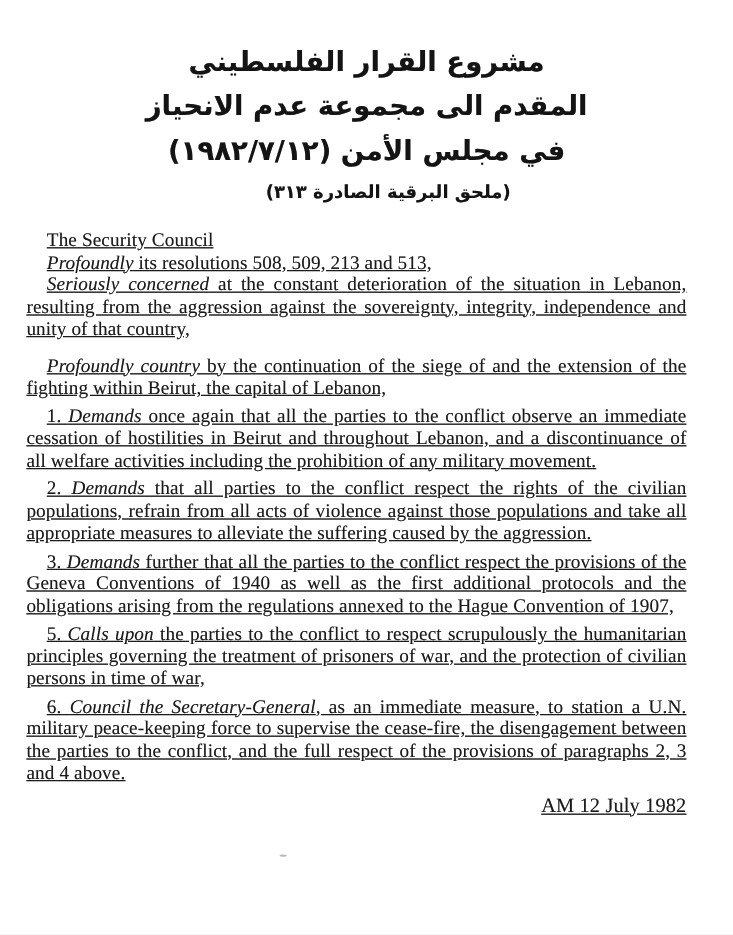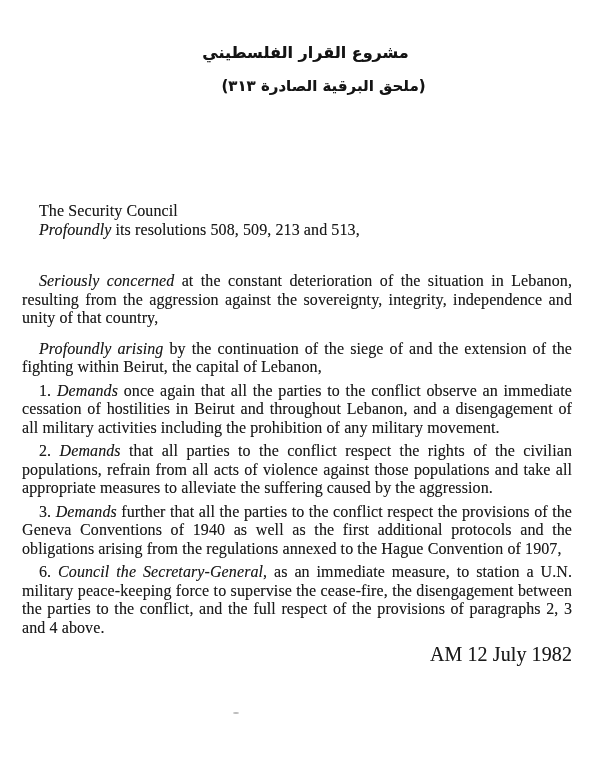--- a/index.html
+++ b/index.html
@@ -18,90 +18,94 @@
   
   .ar-header {
     direction: rtl;
     text-align: center;
     padding-top: 34px;
     font-family: "DejaVu Sans", sans-serif;
     font-weight: 700;
     color: #141414;
   }
   .ar-line-lg {
-    font-size: 16px;
+    font-size: 23px;
     line-height: 37px;
   }
   .ar-line-sm {
     font-size: 15px;
     line-height: 30px;
     position: relative;
     left: 18px; 
   }
   
   .body-text {
     position: absolute;
-    top: 202px;
+    top: 192px;
     left: 22px;
     width: 550px;
     font-size: 16px;
     line-height: 18.5px;
     text-align: justify;
     letter-spacing: 0.1px;
+    text-decoration: underline;
   }
   .para { margin: 0; text-indent: 17px; }
   .gap-sm { margin-bottom: 5px; }
-  .gap-lg { margin-bottom: 12px; margin-top: 33px; }
+  .gap-lg { margin-bottom: 12px; }
   .lead { font-style: italic; }
   
   .date-line {
     margin-top: 8px;
     text-align: right;
     text-indent: 0;
-    font-size: 20px;
+    font-size: 17px;
   }
   
   .speck {
     position: absolute;
     left: 233px;
     top: 712px;
     width: 6px;
     height: 2px;
     border-radius: 50%;
     background: #8a8a8a;
     opacity: 0.6;
   }
 </style>
 </head>
 <body>
 
 <div class="page">
 
   <div class="ar-header">
     <div class="ar-line-lg">مشروع القرار الفلسطيني</div>
+    <div class="ar-line-lg">المقدم الى مجموعة عدم الانحياز</div>
+    <div class="ar-line-lg">في مجلس الأمن (١٩٨٢/٧/١٢)</div>
     <div class="ar-line-sm">(ملحق البرقية الصادرة ٣١٣)</div>
   </div>
 
   <div class="body-text">
 
     <p class="para"><span></span><span class="lead"></span><span>The Security Council</span></p>
 
     <p class="para"><span></span><span class="lead">Profoundly</span><span> its resolutions 508, 509, 213 and 513,</span></p>
 
     <p class="para gap-lg"><span></span><span class="lead">Seriously concerned</span><span> at the constant deterioration of the situation in Lebanon, resulting from the aggression against the sovereignty, integrity, independence and unity of that country,</span></p>
 
-    <p class="para gap-sm"><span></span><span class="lead">Profoundly arising</span><span> by the continuation of the siege of and the extension of the fighting within Beirut, the capital of Lebanon,</span></p>
+    <p class="para gap-sm"><span></span><span class="lead">Profoundly country</span><span> by the continuation of the siege of and the extension of the fighting within Beirut, the capital of Lebanon,</span></p>
 
-    <p class="para gap-sm"><span>1. </span><span class="lead">Demands</span><span> once again that all the parties to the conflict observe an immediate cessation of hostilities in Beirut and throughout Lebanon, and a disengagement of all military activities including the prohibition of any military movement.</span></p>
+    <p class="para gap-sm"><span>1. </span><span class="lead">Demands</span><span> once again that all the parties to the conflict observe an immediate cessation of hostilities in Beirut and throughout Lebanon, and a discontinuance of all welfare activities including the prohibition of any military movement.</span></p>
 
     <p class="para gap-sm"><span>2. </span><span class="lead">Demands</span><span> that all parties to the conflict respect the rights of the civilian populations, refrain from all acts of violence against those populations and take all appropriate measures to alleviate the suffering caused by the aggression.</span></p>
 
     <p class="para gap-sm"><span>3. </span><span class="lead">Demands</span><span> further that all the parties to the conflict respect the provisions of the Geneva Conventions of 1940 as well as the first additional protocols and the obligations arising from the regulations annexed to the Hague Convention of 1907,</span></p>
 
 
+    <p class="para gap-sm"><span>5. </span><span class="lead">Calls upon</span><span> the parties to the conflict to respect scrupulously the humanitarian principles governing the treatment of prisoners of war, and the protection of civilian persons in time of war,</span></p>
 
     <p class="para"><span>6. </span><span class="lead">Council the Secretary-General</span><span>, as an immediate measure, to station a U.N. military peace-keeping force to supervise the cease-fire, the disengagement between the parties to the conflict, and the full respect of the provisions of paragraphs 2, 3 and 4 above.</span></p>
 
     <p class="para date-line">AM 12 July 1982</p>
 
   </div>
 
   <div class="speck"></div>
 
 </div>

